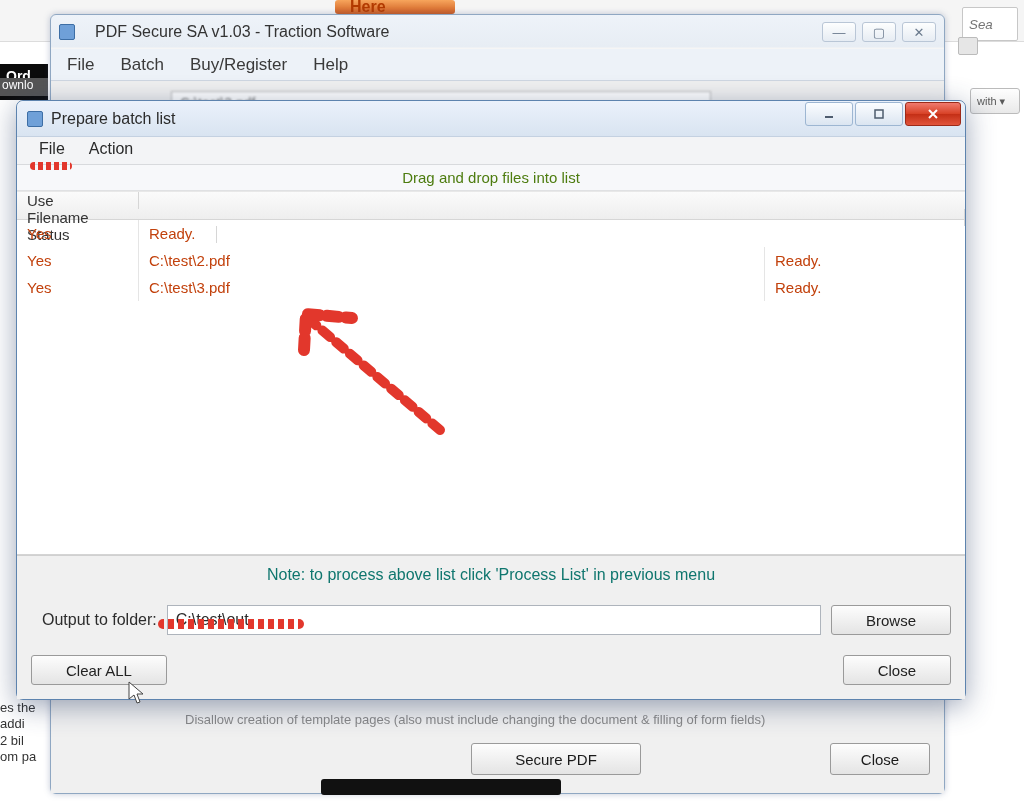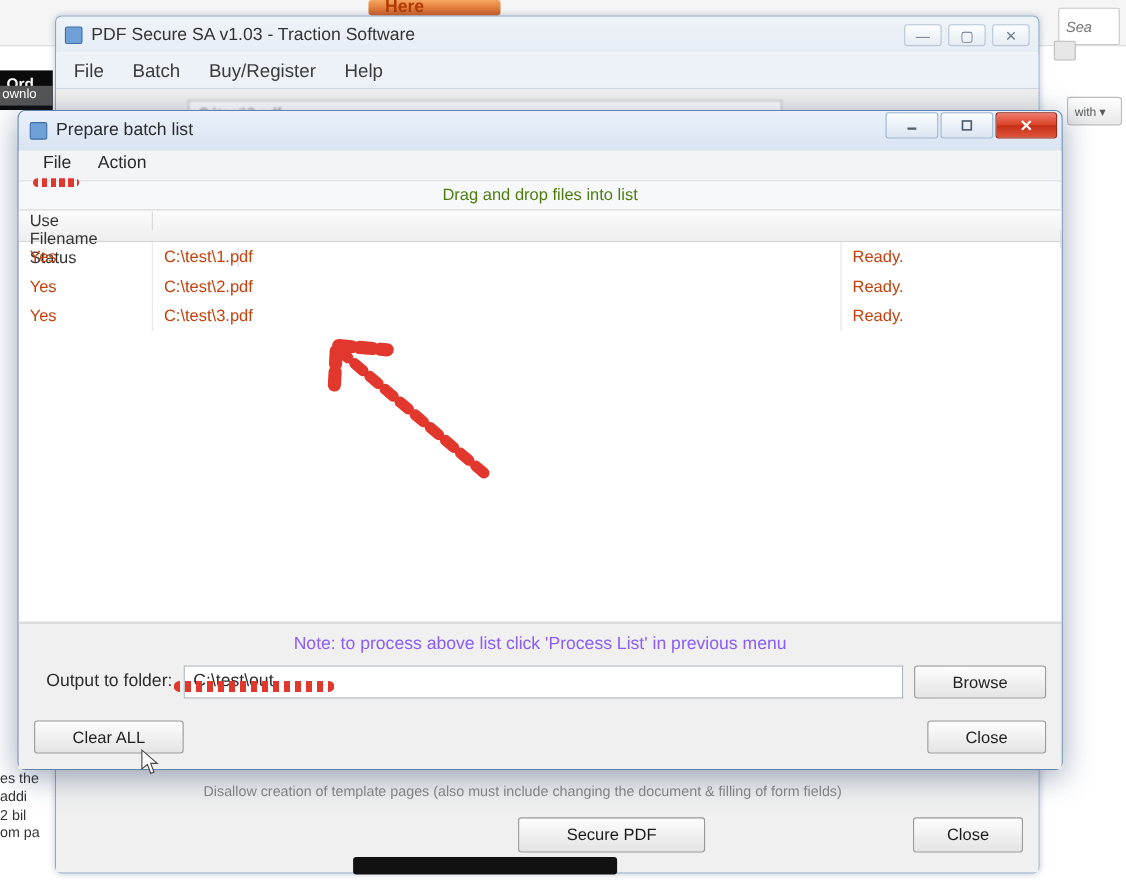--- a/index.html
+++ b/index.html
@@ -42,21 +42,21 @@
   .parent-window {
     position: absolute; top: 14px; left: 50px; width: 895px; height: 780px;
     border: 1px solid #8fa7c2; border-radius: 6px;
     background: linear-gradient(#eef3f9,#e7edf4 32px,#f5f5f5 33px);
     box-shadow: 0 0 6px rgba(80,100,140,.35);
   }
   .parent-titlebar {
     height: 34px; display:flex; align-items:center; justify-content:space-between;
     padding: 0 8px; border-top-left-radius:6px; border-top-right-radius:6px;
   }
-  .parent-titlebar .t-left { display:flex; align-items:center; gap:8px; }
+  .parent-titlebar .t-left { display:flex; align-items:center; gap:20px; }
   .app-icon { width:16px; height:16px; background:#6fa0d8; border:1px solid #3d6ea5; border-radius:2px; }
   .title-text { font-size:16px; color:#333;}
   .win-btn-group { display:flex; gap:6px; }
   .win-btn {
     width:34px; height:20px; border:1px solid #b9c6d6; border-radius:3px;
     background: linear-gradient(#fdfefe,#e6ecf3);
     display:flex; align-items:center; justify-content:center;
     color:#6a7a8d; font-size:13px; font-family:Arial;
   }
   .parent-menubar {
@@ -138,21 +138,21 @@
   .c-fn  { flex:1; border-right:1px solid #e5e5e5;}
   .c-st  { width:200px; }
   .list-head .c-use, .list-head .c-fn, .list-head .c-st { border-right:1px solid #d6d6d6;}
   .list-body { }
   .list-row { height:27px; color:#c2410c; }
 
   .dlg-footer {
     background:#f0f0f0; border-top:1px solid #d0d0d0;
     padding:10px 14px 14px; position:relative;
   }
-  .note-line { text-align:center; font-size:16px; color:#8b5cf6; margin-bottom:10px; }
+  .note-line { text-align:center; font-size:16px; color:#0f766e; margin-bottom:21px; }
   .out-row { display:flex; align-items:center; gap:10px; margin-bottom:20px;}
   .out-label { font-size:16px; color:#2c2c2c; white-space:nowrap;margin-left:11px;}
   .out-input {
     flex:1; height:30px; border:1px solid #aeb4bc; background:#fff;
     padding:4px 8px; font-size:16px; color:#2b2b2b;
   }
   .btn {
     height:30px; padding:0 34px; border:1px solid #9a9a9a; border-radius:3px;
     background:linear-gradient(#fdfdfd,#e4e4e4); font-size:15px; color:#222;
     display:inline-flex; align-items:center; justify-content:center;
@@ -271,21 +271,20 @@
 
   <div class="dlg-list">
     <div class="list-head">
       <div class="c-use">Use</div>
       <div class="c-fn">Filename</div>
       <div class="c-st">Status</div>
     </div>
     <div class="list-body">
       <div class="list-row">
         <div class="c-use">Yes</div>
-        <div class="c-fn">C:\test\1.pdf</div>
         <div class="c-st">Ready.</div>
       </div>
       <div class="list-row">
         <div class="c-use">Yes</div>
         <div class="c-fn">C:\test\2.pdf</div>
         <div class="c-st">Ready.</div>
       </div>
       <div class="list-row">
         <div class="c-use">Yes</div>
         <div class="c-fn">C:\test\3.pdf</div>

